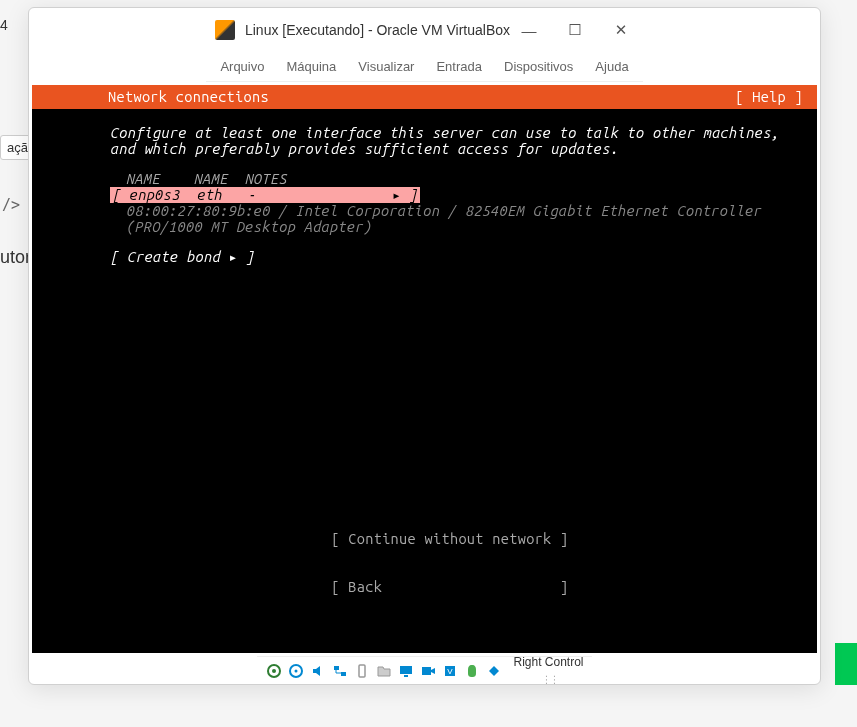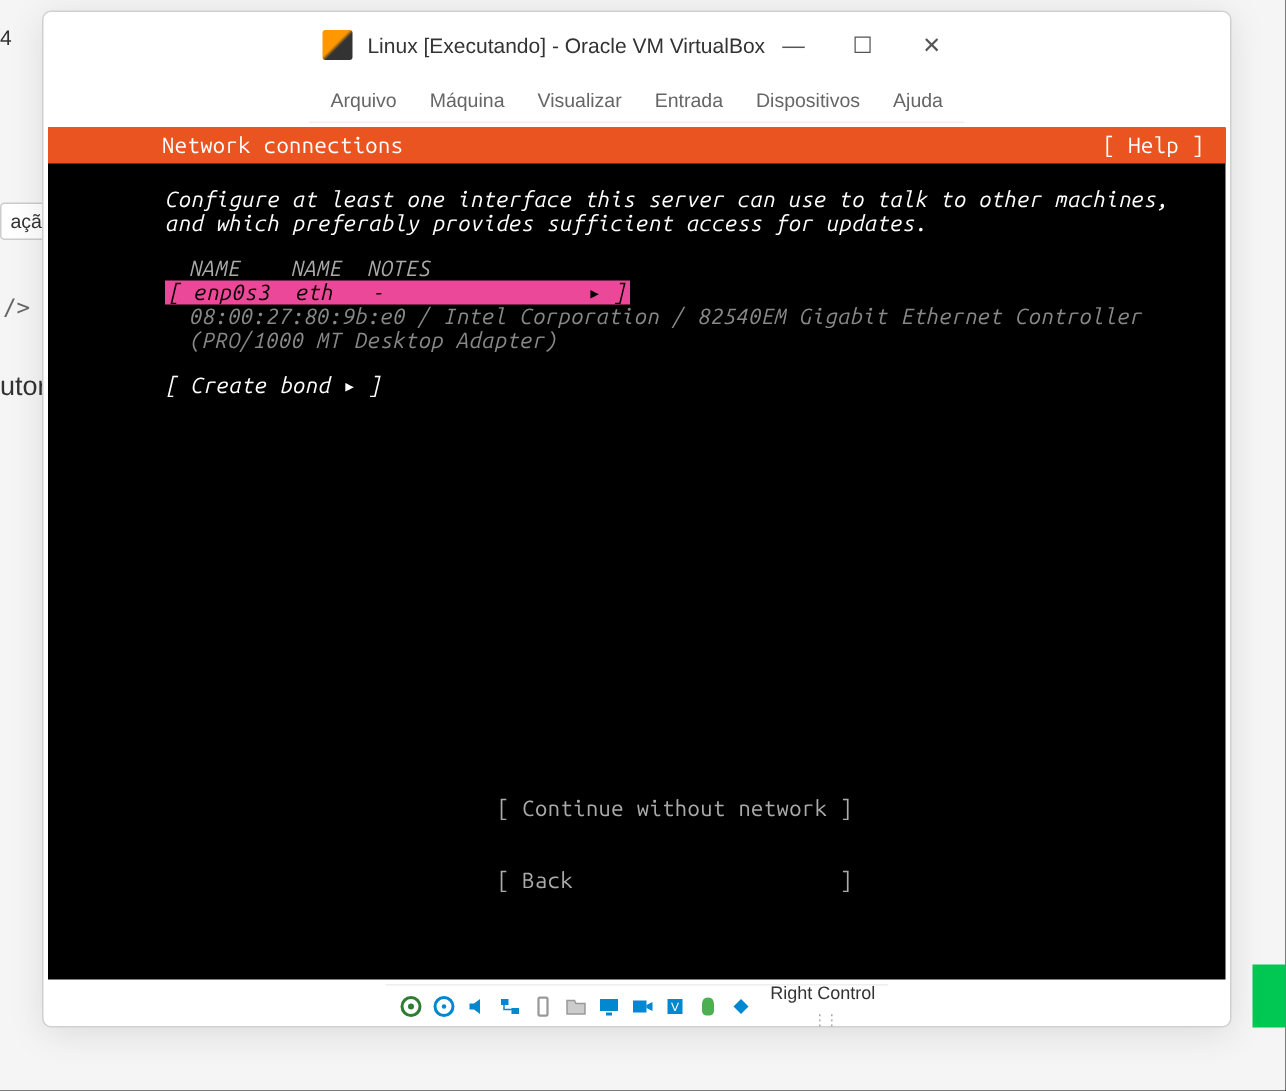--- a/index.html
+++ b/index.html
@@ -131,21 +131,21 @@
       margin-bottom: 14px;
       white-space: pre-wrap;
       padding-left: 78px;
     }
     .table-header {
       color: #aaa;
       padding-left: 94px;
       white-space: pre;
     }
     .iface-row {
-      background: #ec4899;
+      background: #fca5a5;
       color: #000;
       display: inline-block;
       margin-left: 78px;
       padding: 0 2px;
       white-space: pre;
       width: 310px;
     }
     .iface-row .tri { float: right; }
     .sub-row {
       padding-left: 94px;

